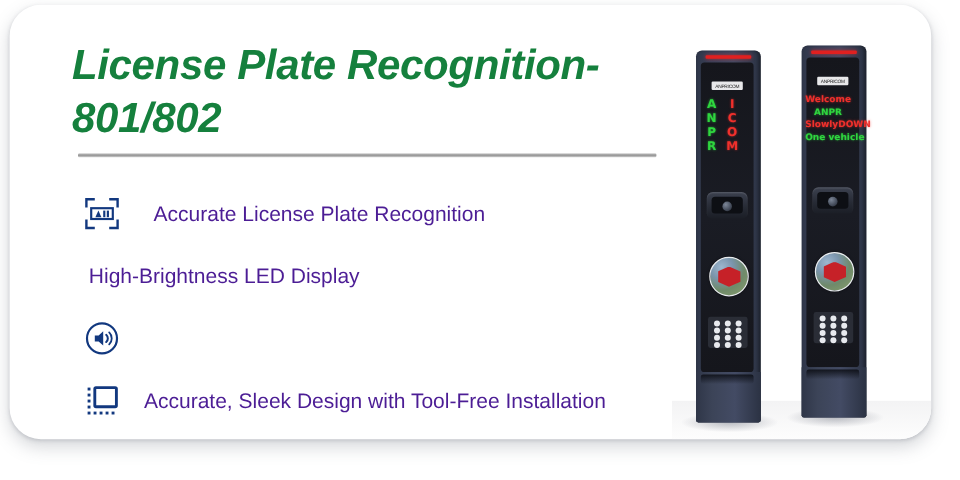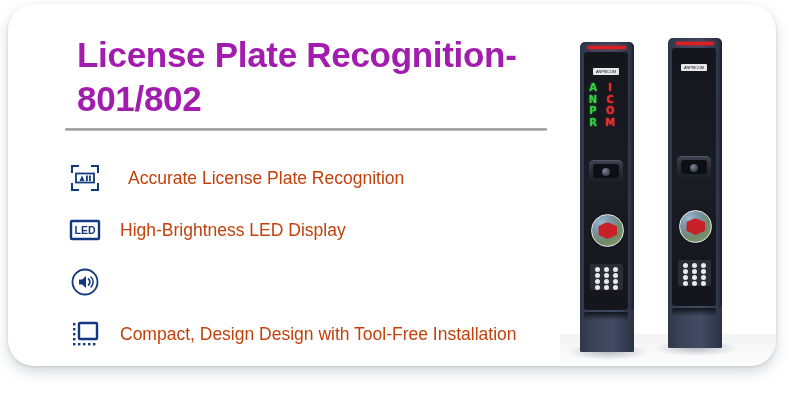--- a/index.html
+++ b/index.html
@@ -26,29 +26,30 @@
     top: 4px;
     width: 768px;
     height: 362px;
     background: #ffffff;
     border-radius: 26px;
     box-shadow: 0 6px 14px rgba(120,125,135,0.30), 0 1px 3px rgba(120,125,135,0.25);
   }
   
   .headline {
     position: absolute;
-    left: 77px;
+    left: 60px;
     top: 33px;
     width: 500px;
-    color: #a21caf;
+    color: #15803d;
     font-size: 35px;
     line-height: 44px;
     font-weight: bold;
     letter-spacing: -0.3px;
     white-space: pre-line;
+    font-style: italic;
   }
   .divider {
     position: absolute;
     left: 65px;
     top: 128px;
     width: 482px;
     height: 3px;
     background: linear-gradient(to bottom, #b3b3b3 0%, #9a9a9a 55%, #cfcfcf 100%);
     border-radius: 1px;
   }
@@ -66,21 +67,21 @@
   }
   .feature-icon {
     width: 46px;
     min-width: 46px;
     height: 40px;
     display: flex;
     align-items: center;
     justify-content: center;
   }
   .feature-label {
-    color: #c2410c;
+    color: #4c1d95;
     font-size: 17.5px;
     line-height: 22px;
     white-space: nowrap;
   }
   .feature:nth-child(1) .feature-label { margin-left: 20px; }
   .feature:nth-child(2) .feature-label { margin-left: 12px; text-align: center; }
   .feature:nth-child(3) .feature-label { margin-left: 12px; }
   .feature:nth-child(4) .feature-label { margin-left: 12px; }
 
   
@@ -316,26 +317,20 @@
           <rect x="6" y="9.5" width="18" height="9" fill="none" stroke="#12387f" stroke-width="1.8"></rect>
           <path d="M9.5 17 L12 11.5 L14.5 17 Z" fill="#12387f"></path>
           <rect x="16" y="11.5" width="1.8" height="5.5" fill="#12387f"></rect>
           <rect x="19" y="11.5" width="1.8" height="5.5" fill="#12387f"></rect>
         </svg>
       </span>
       <span class="feature-label">Accurate License Plate Recognition</span>
     </div>
 
     <div class="feature">
-      <span class="feature-icon">
-        <svg width="32" height="24" viewBox="0 0 32 24" aria-hidden="true">
-          <rect x="2" y="3" width="28" height="18" fill="none" stroke="#12387f" stroke-width="2.4" rx="1"></rect>
-          <text x="16" y="16" text-anchor="middle" font-family="Liberation Sans, sans-serif" font-size="10.5" font-weight="bold" fill="#12387f">LED</text>
-        </svg>
-      </span>
       <span class="feature-label">High-Brightness LED Display</span>
     </div>
 
     <div class="feature">
       <span class="feature-icon">
         <svg width="30" height="30" viewBox="0 0 30 30" aria-hidden="true">
           <circle cx="15" cy="15" r="12.5" fill="none" stroke="#12387f" stroke-width="1.8"></circle>
           <path d="M9 12.5 h3.2 L16 9 v12 l-3.8 -3.5 H9 Z" fill="#12387f"></path>
           <path d="M18.5 12 a4 4 0 0 1 0 6" fill="none" stroke="#12387f" stroke-width="1.7" stroke-linecap="round"></path>
           <path d="M21 10 a7 7 0 0 1 0 10" fill="none" stroke="#12387f" stroke-width="1.5" stroke-linecap="round"></path>
@@ -353,21 +348,21 @@
             <rect x="3" y="13" width="2.4" height="2.4"></rect>
             <rect x="3" y="18" width="2.4" height="2.4"></rect>
             <rect x="3" y="23" width="2.4" height="2.4"></rect>
             <rect x="8" y="23" width="2.4" height="2.4"></rect>
             <rect x="13" y="23" width="2.4" height="2.4"></rect>
             <rect x="18" y="23" width="2.4" height="2.4"></rect>
             <rect x="23" y="23" width="2.4" height="2.4"></rect>
           </g>
         </svg>
       </span>
-      <span class="feature-label">Compact, Design Design with Tool-Free Installation</span>
+      <span class="feature-label">Accurate, Sleek Design with Tool-Free Installation</span>
     </div>
 
   </div>
 
   <div class="product-area">
     <div class="floor"></div>
 
     <div class="kiosk left">
       <div class="kiosk-shadow"></div>
       <div class="chassis"></div>
@@ -422,20 +417,26 @@
       </div>
     </div>
 
     <div class="kiosk right">
       <div class="kiosk-shadow"></div>
       <div class="chassis"></div>
       <div class="face"></div>
       <div class="led-strip"></div>
       <div class="brand-badge">ANPRICOM</div>
 
+      <div class="led-display">
+        <div class="led-line led-red">Welcome</div>
+        <div class="led-line led-green">ANPR</div>
+        <div class="led-line led-red">SlowlyDOWN</div>
+        <div class="led-line led-green">One vehicle</div>
+      </div>
 
       <div class="camera">
         <div class="camera-inner">
           <div class="lens"></div>
         </div>
       </div>
 
       <div class="sticker">
         <div class="sticker-hex"></div>
       </div>

